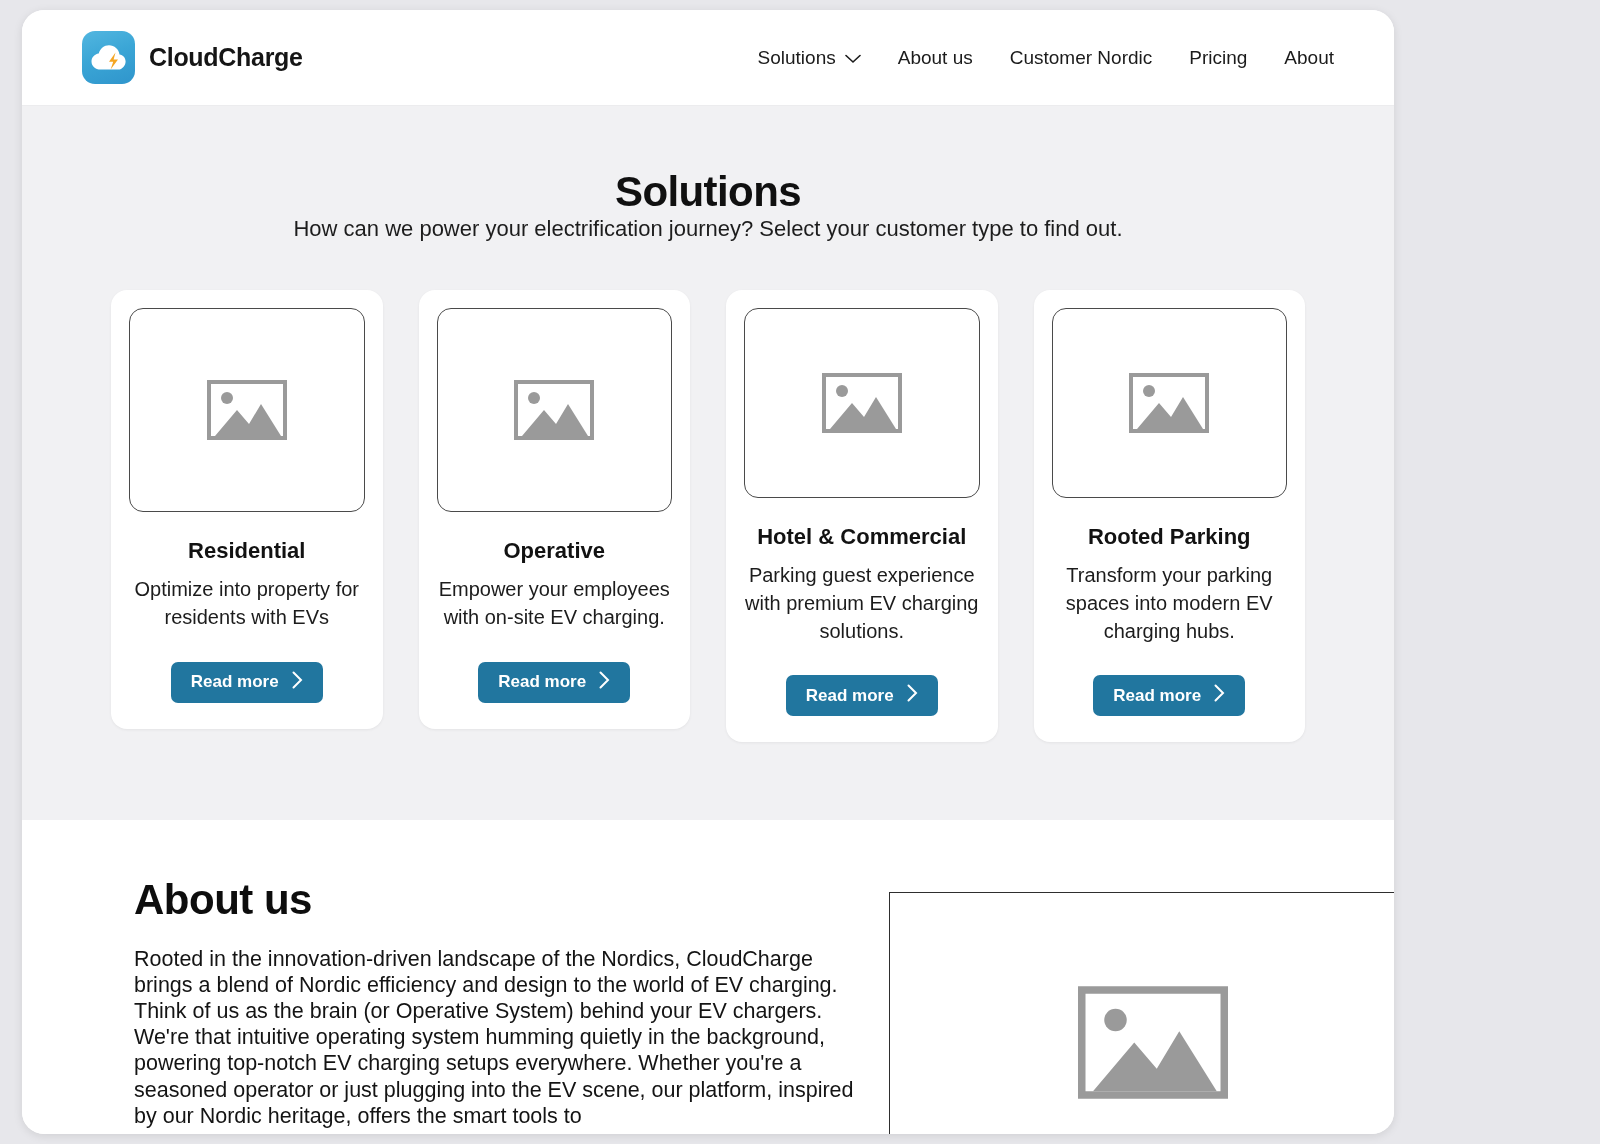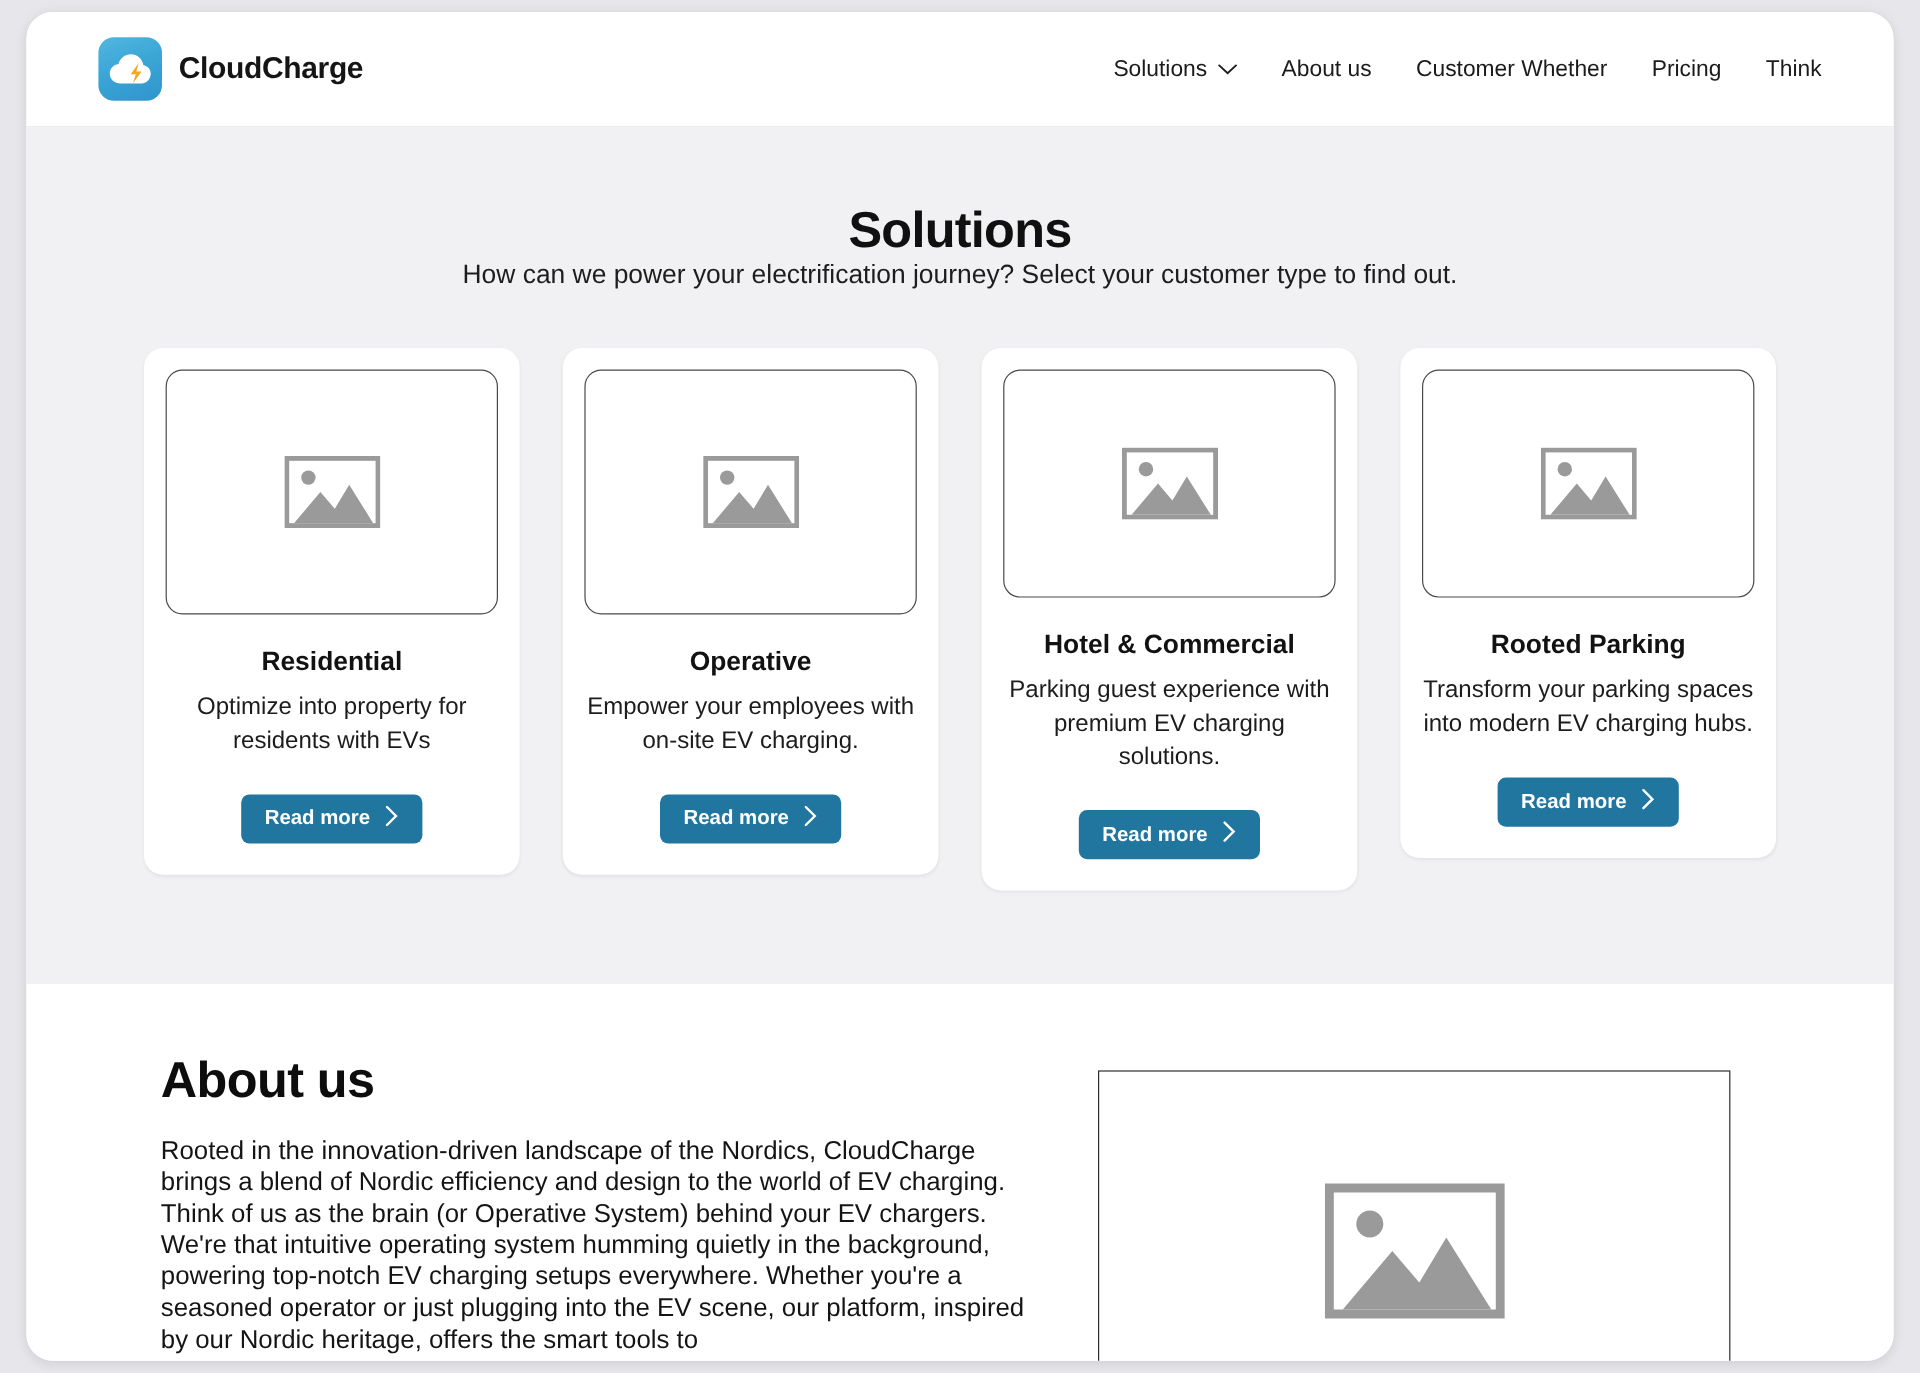--- a/index.html
+++ b/index.html
@@ -5,21 +5,21 @@
   * { box-sizing: border-box; margin: 0; padding: 0; }
   html, body {
     width: 1600px; height: 1144px;
     background: #e7e7eb;
     font-family: "Liberation Sans", sans-serif;
     overflow: hidden;
   }
   .browser-window {
     position: absolute;
     left: 22px; top: 10px;
-    width: 1556px; height: 1124px;
+    width: 1372px; height: 1124px;
     background: #ffffff;
     border-radius: 22px;
     overflow: hidden;
     box-shadow: 0 2px 10px rgba(0,0,0,0.10);
   }
 
   
   .site-header {
     height: 96px;
     background: #ffffff;
@@ -195,27 +195,27 @@
         <span class="chevron-down">
           <svg width="16" height="10" viewBox="0 0 16 10">
               <path d="M1 1.5 L8 8 L15 1.5" stroke="#1b1b1b" stroke-width="1.6" fill="none" stroke-linecap="round"></path>
             </svg>
         </span>
       </a>
       <a class="nav-link">
         <span>About us</span>
       </a>
       <a class="nav-link">
-        <span>Customer Whether</span>
+        <span>Customer Nordic</span>
       </a>
       <a class="nav-link">
         <span>Pricing</span>
       </a>
       <a class="nav-link">
-        <span>Think</span>
+        <span>About</span>
       </a>
     </nav>
   </header>
 
   <section class="solutions-section">
     <h1 class="section-title">Solutions</h1>
     <p class="section-subtitle">How can we power your electrification journey? Select your customer type to find out.</p>
 
     <div class="cards-row">
 

